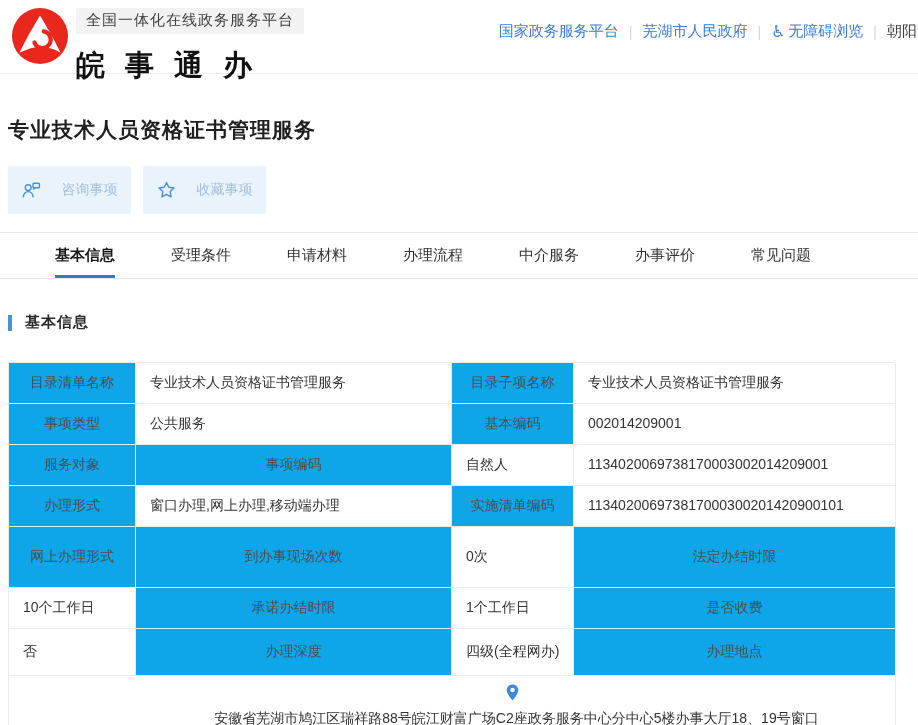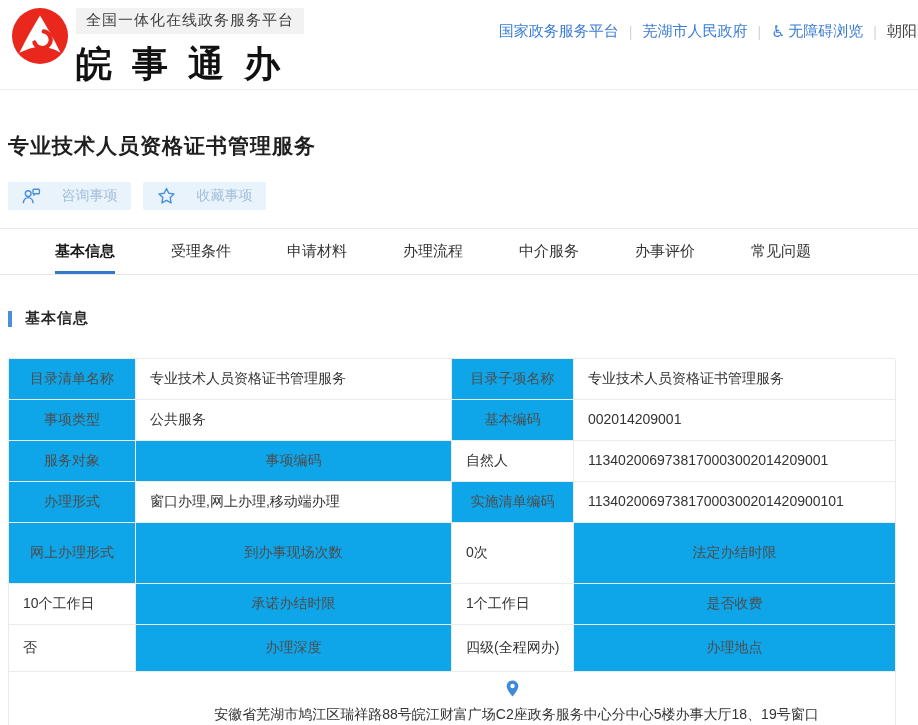--- a/index.html
+++ b/index.html
@@ -1,40 +1,40 @@
 <!DOCTYPE html>
 <html><head>
 <meta charset="utf-8">
 <style>
   * { margin:0; padding:0; box-sizing:border-box; }
   html,body { width:918px; height:725px; overflow:hidden; background:#fff;
     font-family:"Liberation Sans","DejaVu Sans",sans-serif; color:#333; }
 
   
-  .site-header { position:relative; height:90px; border-bottom:1px solid #ebebeb; background:#fff; }
+  .site-header { position:relative; height:74px; border-bottom:1px solid #ebebeb; background:#fff; }
   .header-left { position:absolute; left:12px; top:8px; display:flex; align-items:flex-start; }
   .logo { width:56px; height:56px; flex:0 0 auto; }
   .brand-col { margin-left:8px; }
   .platform-banner { display:inline-block; background:#f2f2f2; color:#3d3d3d;
     font-size:15px; padding:3px 10px 4px; letter-spacing:1px; }
-  .brand-name { margin-top:6px; font-size:36px; font-weight:bold; color:#111;
+  .brand-name { margin-top:12px; font-size:29px; font-weight:bold; color:#111;
     letter-spacing:20px; white-space:nowrap; }
   .header-links { position:absolute; right:-14px; top:22px; display:flex; align-items:center;
     font-size:15px; white-space:nowrap; }
   .header-links a { color:#3a7cd5; text-decoration:none; cursor:pointer; display:flex; align-items:center; }
   .hsep { color:#d4d4d4; margin:0 10px; font-size:14px; }
   .acc-icon { font-size:16px; margin-right:3px; color:#3a7cd5; font-family:"DejaVu Sans",sans-serif; }
   .district { color:#3d3d3d; cursor:pointer; }
 
   
   .content { margin-left:8px; width:887px; }
   .page-title { margin-top:42px; font-size:21px; font-weight:bold; color:#1f1f1f; letter-spacing:1px; }
 
   .actions { margin-top:22px; display:flex; gap:12px; }
-  .action-btn { width:123px; height:28px; background:#e9f3fc; border:none; border-radius:2px;
+  .action-btn { width:123px; height:48px; background:#e9f3fc; border:none; border-radius:2px;
     display:flex; align-items:center; justify-content:center; gap:21px; cursor:pointer;
     font-size:14px; color:#a3bed9; font-family:inherit; }
   .action-btn svg { display:block; }
 
   .tabbar { margin-top:18px; width:918px; margin-left:-8px; height:47px;
     border-top:1px solid #e8e8e8; border-bottom:1px solid #e8e8e8;
     display:flex; align-items:stretch; padding-left:55px; gap:56px; background:#fff; }
   .tab { display:flex; align-items:center; font-size:15px; color:#333; cursor:pointer;
     border-bottom:3px solid transparent; padding-top:2px; }
   .tab.active { font-weight:bold; color:#1a1a1a; border-bottom-color:#3478c8; }

